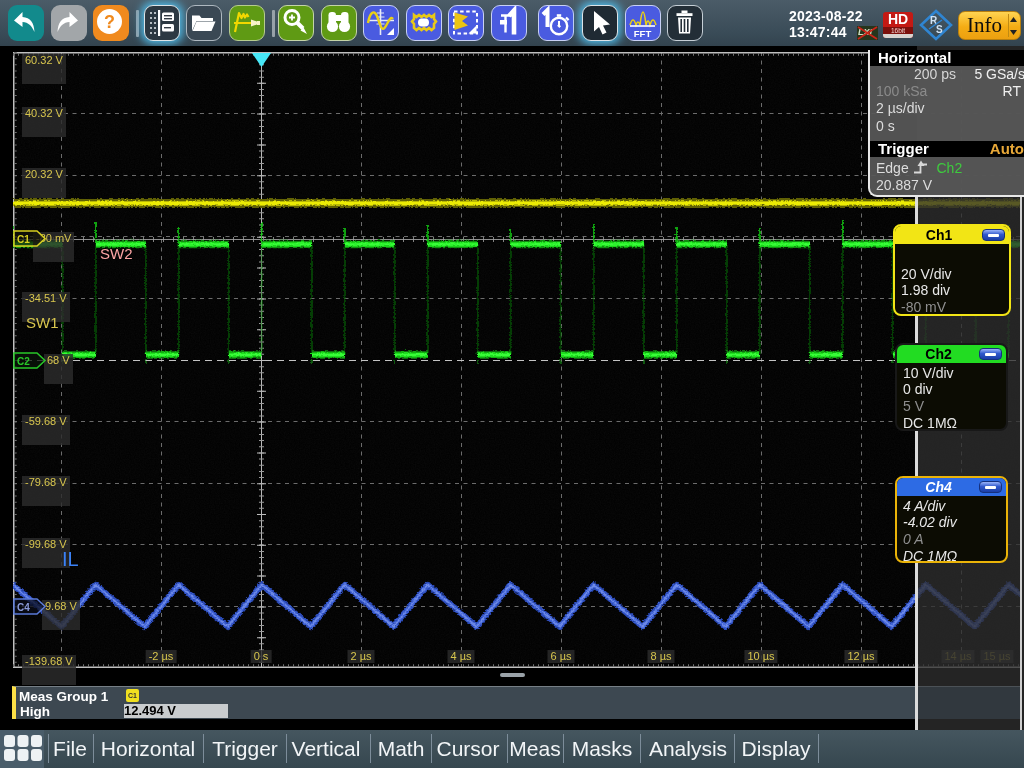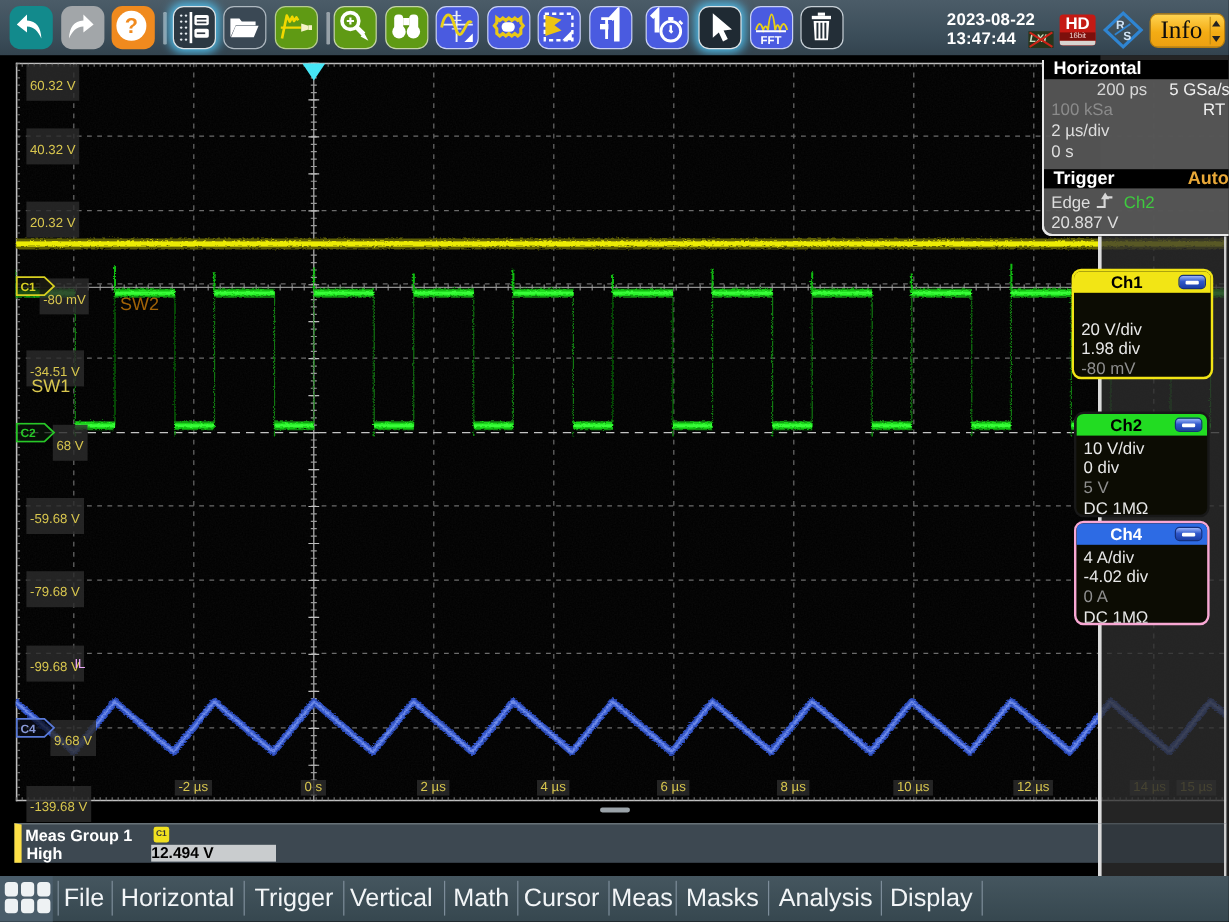--- a/index.html
+++ b/index.html
@@ -26,26 +26,26 @@
 
 .chbox{position:absolute;border-radius:8px;overflow:hidden;background:#0c0c03;font-size:14px;}
 .chhead{height:18px;line-height:18px;text-align:center;font-weight:bold;font-size:14px;position:relative;padding-right:26px;}
 .minb{position:absolute;right:4px;top:3px;width:23px;height:12px;border-radius:4px;
  background:linear-gradient(#9ab4fa,#3058cc 45%,#1b3ea6);border:1px solid #15307e;}
 .minb:after{content:"";position:absolute;left:5px;top:4px;width:11px;height:2.5px;background:#fff;border-radius:1px;}
 .chrow{padding-left:6px;height:16.8px;line-height:16.8px;color:#e8e8e8;white-space:nowrap;}
 .dim{color:#8f8f8f;}
 
 .ylab{position:absolute;font-size:11px;color:#d8c64e;background:rgba(44,44,44,.82);
- padding:12px 3px;height:30px;line-height:13px;white-space:nowrap;text-align:center;}
+ padding:0 3px;height:30px;line-height:13px;white-space:nowrap;text-align:center;}
 .tlab{position:absolute;font-size:11px;color:#d8c64e;background:rgba(44,44,44,.82);
  padding:0 3px;height:13px;line-height:13px;white-space:nowrap;transform:translateX(-50%);}
 
 #meas{position:absolute;left:12px;top:686px;width:1010px;height:33px;background:#3d4851;
- border-left:6px solid #fde047;border-top:1px solid #767f86;color:#fff;}
+ border-left:4px solid #fde047;border-top:1px solid #767f86;color:#fff;}
 #menubar{position:absolute;left:0;top:730px;width:1024px;height:38px;
  background:linear-gradient(#45565f,#36474f);color:#f2f5f7;}
 .mitem{position:absolute;top:0;height:38px;line-height:38px;font-size:21px;transform:translateX(-50%);}
 .msep{position:absolute;top:4px;width:1px;height:29px;background:#7d8d9a;}
 </style></head>
 <body>
 
 <div id="plotwrap" class="abs" style="left:0;top:46px;width:1024px;height:684px;background:#000;"></div>
 <svg id="grid" class="abs" style="left:13px;top:52px;" width="1009" height="616" viewBox="0 0 1009 616">
 
@@ -134,23 +134,23 @@
     </svg>
 <svg class="abs" style="left:13px;top:352px;" width="34" height="17">
       <path d="M1 1 H24 L32 8.5 L24 16 H1 z" fill="rgba(10,20,10,.75)" stroke="#28c828" stroke-width="1.5"></path>
       <text x="4" y="12.5" font-size="10" font-weight="bold" fill="#28c828" font-family="Liberation Sans">C2</text>
     </svg>
 <svg class="abs" style="left:13px;top:598px;" width="34" height="17">
       <path d="M1 1 H24 L32 8.5 L24 16 H1 z" fill="rgba(10,12,24,.75)" stroke="#5a7ad8" stroke-width="1.5"></path>
       <text x="4" y="12.5" font-size="10" font-weight="bold" fill="#8a9ad8" font-family="Liberation Sans">C4</text>
     </svg>
 
-<span class="abs" style="left:100px;top:245px;font-size:15px;color:#a16207;">SW2</span>
+<span class="abs" style="left:100px;top:245px;font-size:15px;color:#fca5a5;">SW2</span>
 <span class="abs" style="left:26px;top:314px;font-size:15px;color:#d8c64e;">SW1</span>
-<span class="abs" style="left:62px;top:548px;font-size:11px;color:#f0abfc;">IL</span>
+<span class="abs" style="left:62px;top:548px;font-size:20px;color:#3b82f6;">IL</span>
 </div>
 
 <div class="abs" style="left:917px;top:46px;width:107px;height:684px;background:rgba(46,46,46,.78);"></div>
 <div class="abs" style="left:915px;top:197px;width:2.5px;height:489px;background:#dcdcdc;"></div>
 <div class="abs" style="left:1020px;top:197px;width:2px;height:489px;background:#cfcfcf;"></div>
 
 <div id="toolbar">
 
 <div class="btn" style="left:8px;background:#128a8c;">
 <svg width="33" height="33" viewBox="0 0 33 33">
@@ -342,21 +342,21 @@
 </div>
 <div class="chbox" id="ch2" style="left:895px;top:343px;width:113px;height:88px;border:2px solid #181818;">
 <div class="chhead" style="background:#22dc22;color:#000;">Ch2<span class="minb"></span></div>
 <div style="padding-top:1.5px;">
 <div class="chrow">10 V/div</div>
       <div class="chrow">0 div</div>
 <div class="chrow dim">5 V</div>
       <div class="chrow">DC 1MΩ</div>
     </div>
 </div>
-<div class="chbox" id="ch4" style="left:895px;top:434px;width:113px;height:87px;border:2px solid #f9a8d4;">
+<div class="chbox" id="ch4" style="left:895px;top:476px;width:113px;height:87px;border:2px solid #eab308;font-style:italic;">
 <div class="chhead" style="background:#2d6be4;color:#fff;">Ch4<span class="minb"></span></div>
 <div style="padding-top:1.5px;">
 <div class="chrow">4 A/div</div>
       <div class="chrow">-4.02 div</div>
 <div class="chrow dim">0 A</div>
       <div class="chrow">DC 1MΩ</div>
     </div>
 </div>
 
 <div class="abs" style="left:500px;top:673px;width:25px;height:4px;background:#9aa2a8;border-radius:2px;"></div>

